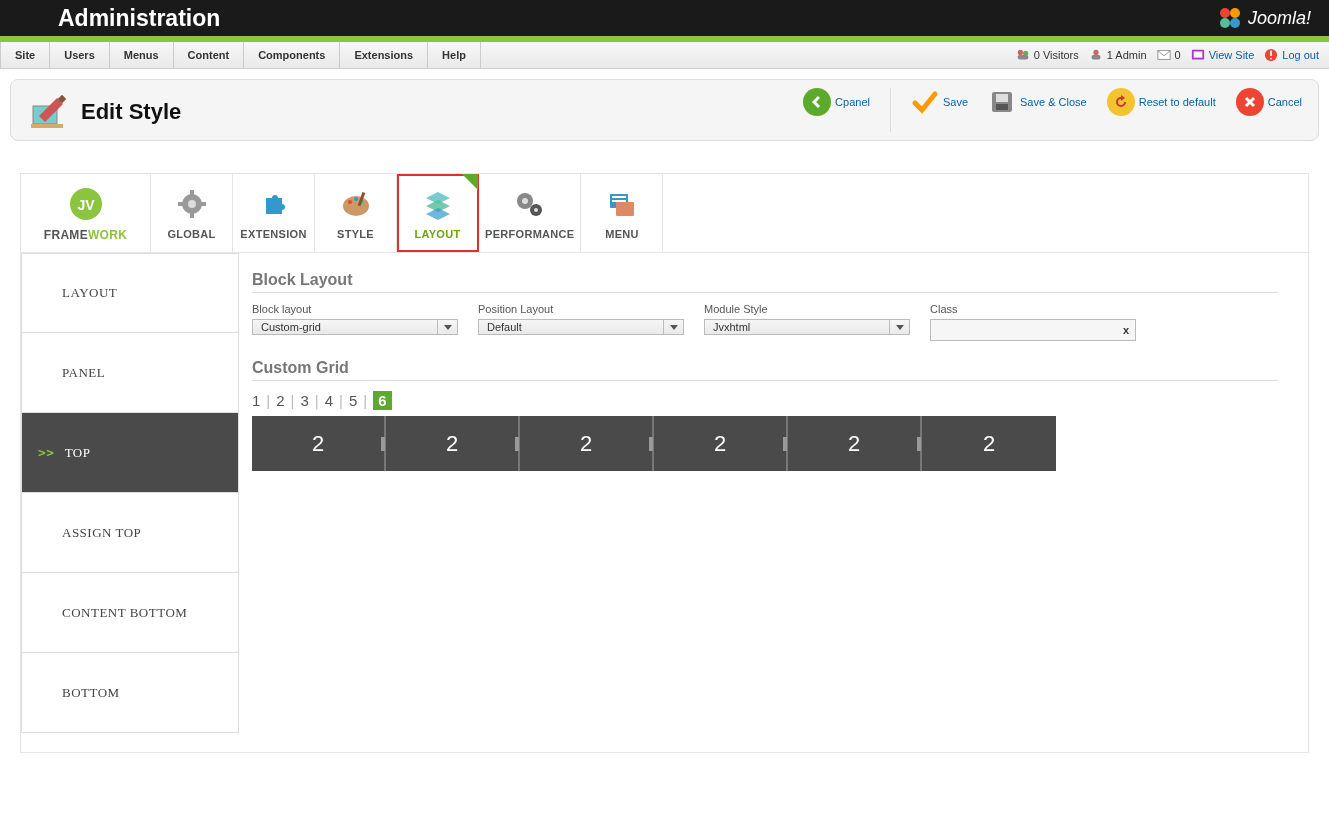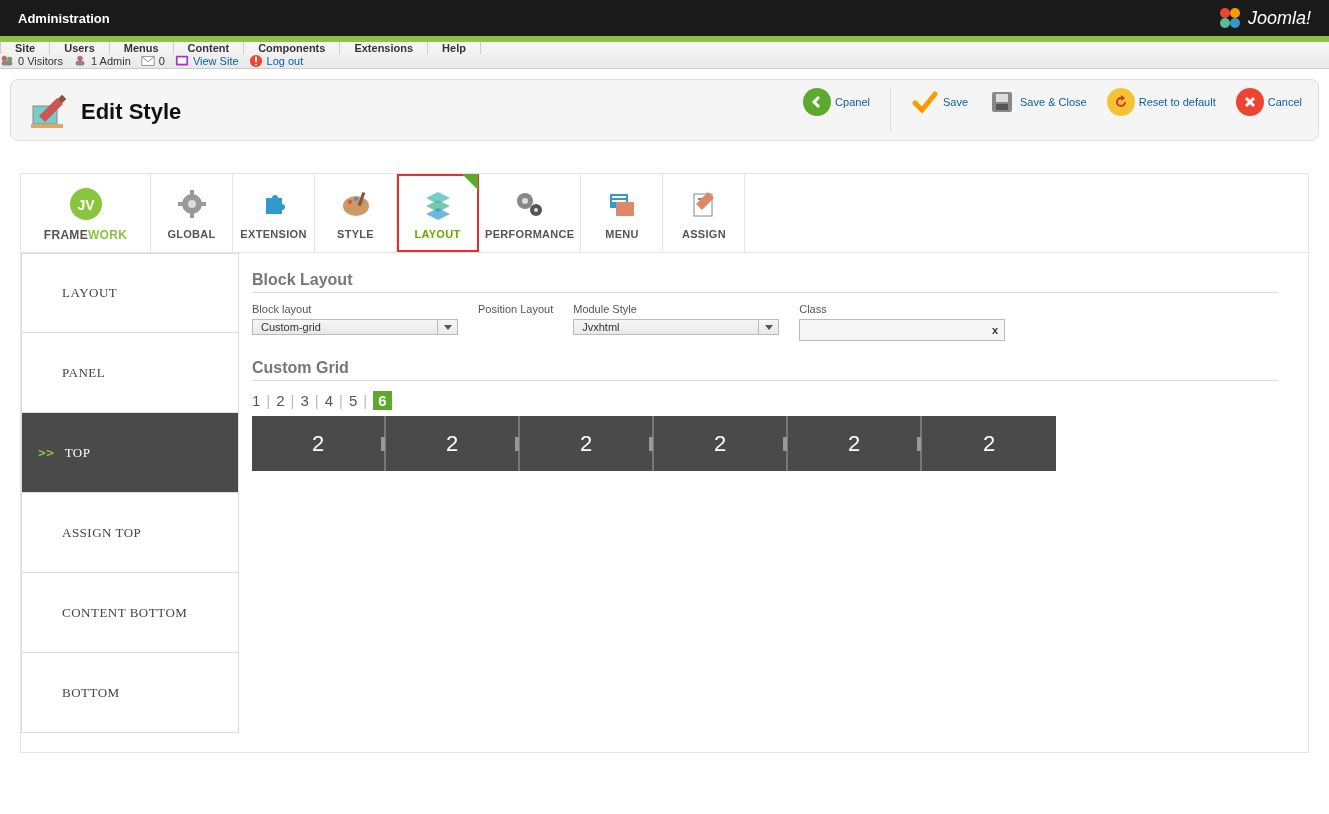--- a/index.html
+++ b/index.html
@@ -1,28 +1,28 @@
 <!DOCTYPE html>
 <html><head>
 <meta charset="utf-8">
 <style>
 * { margin: 0; padding: 0; box-sizing: border-box; }
 body { font-family: Arial, Helvetica, sans-serif; font-size: 12px; background: #fff; color: #333; }
 
 
 .admin-header { background: #1a1a1a; height: 36px; display: flex; align-items: center; justify-content: space-between; padding: 0 18px; }
-.admin-title { color: #fff; font-size: 13px; font-weight: bold; }
+.admin-title { color: #fff; font-size: 23px; font-weight: bold; margin-left: 40px; }
 .joomla-logo { display: flex; align-items: center; gap: 6px; color: #fff; font-size: 18px; font-style: italic; }
 .joomla-logo svg { width: 24px; height: 24px; }
 
 
 .green-bar { height: 6px; background: #8bc53f; }
 
 
-.menubar { background: linear-gradient(#f7f7f7, #e9e9e9); border-bottom: 1px solid #ccc; height: 27px; display: flex; justify-content: space-between; align-items: stretch; flex-direction: column; }
+.menubar { background: linear-gradient(#f7f7f7, #e9e9e9); border-bottom: 1px solid #ccc; height: 27px; display: flex; justify-content: space-between; align-items: stretch; }
 .menubar-left { display: flex; }
 .menubar-left .menu-item { padding: 0 14px; display: flex; align-items: center; border-right: 1px solid #ccc; font-size: 11px; font-weight: bold; color: #333; cursor: pointer; }
 .menubar-left .menu-item:first-child { border-left: 1px solid #ccc; }
 .menubar-right { display: flex; align-items: center; gap: 10px; padding-right: 10px; font-size: 11px; }
 .menubar-right .status-item { display: flex; align-items: center; gap: 4px; }
 .menubar-right a { color: #0b5fa5; text-decoration: none; }
 .ico { width: 14px; height: 14px; display: inline-block; }
 
 
 .page-wrap { padding: 10px; }
@@ -279,31 +279,20 @@
       <div class="tab-icon">
           <svg width="32" height="32" viewBox="0 0 32 32">
             <rect x="4" y="6" width="18" height="14" fill="#39c" rx="1"></rect>
             <rect x="6" y="8" width="14" height="2" fill="#fff"></rect>
             <rect x="6" y="12" width="14" height="2" fill="#fff"></rect>
             <rect x="10" y="14" width="18" height="14" fill="#d86" rx="1"></rect>
           </svg>
         </div>
       <div class="tab-label">MENU</div>
     </div>
-    <div class="tab">
-      <div class="tab-icon">
-          <svg width="32" height="32" viewBox="0 0 32 32">
-            <rect x="6" y="6" width="18" height="22" fill="#fff" stroke="#888"></rect>
-            <rect x="10" y="10" width="10" height="2" fill="#888"></rect>
-            <rect x="10" y="14" width="10" height="2" fill="#888"></rect>
-            <path d="M20 4 L26 10 L14 22 L8 16 Z" fill="#d86"></path>
-          </svg>
-        </div>
-      <div class="tab-label">ASSIGN</div>
-    </div>
   </div>
 </div>
 
 <div class="body-wrap">
   <div class="sidebar">
     <div class="side-item">
         <span>LAYOUT</span>
       </div>
     <div class="side-item">
         <span>PANEL</span>
@@ -330,20 +319,24 @@
     <div class="form-row">
       <div class="form-group">
         <label>Block layout</label>
         <div class="select-box">
           <span>Custom-grid</span>
           <span class="caret"></span>
         </div>
       </div>
       <div class="form-group">
         <label>Position Layout</label>
+        <div class="select-box">
+          <span>Default</span>
+          <span class="caret"></span>
+        </div>
       </div>
       <div class="form-group">
         <label>Module Style</label>
         <div class="select-box">
           <span>Jvxhtml</span>
           <span class="caret"></span>
         </div>
       </div>
       <div class="form-group">
         <label>Class</label>

